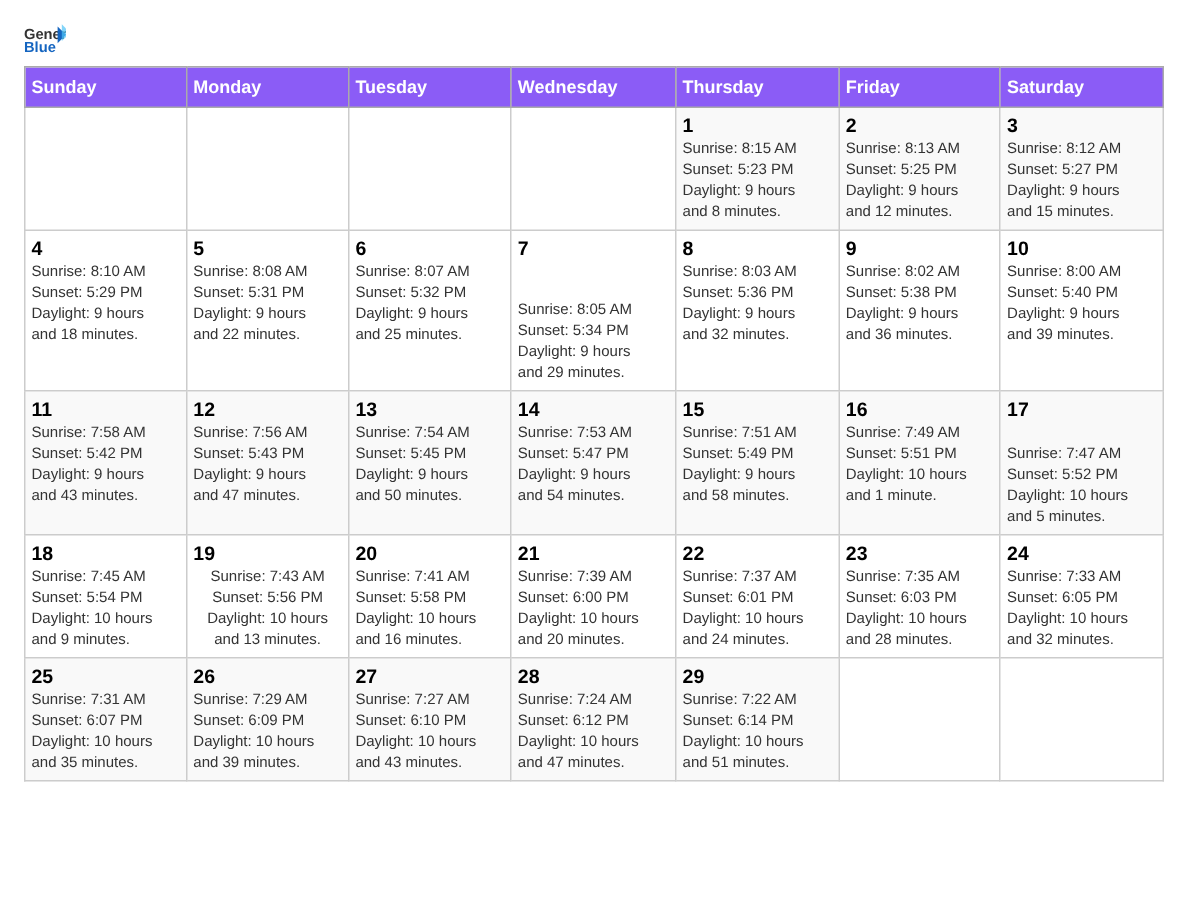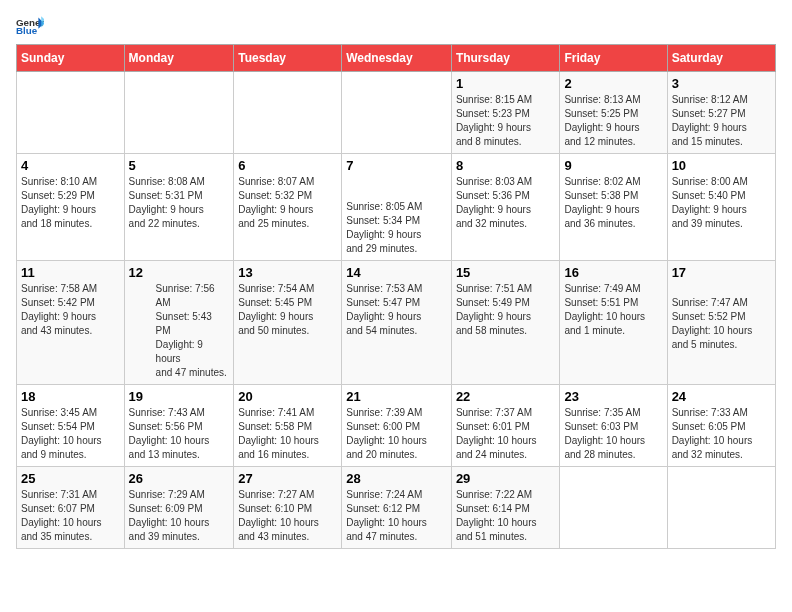--- a/index.html
+++ b/index.html
@@ -36,21 +36,21 @@
     .subtitle {
       font-size: 16px;
       color: #333;
     }
     table {
       width: 100%;
       border-collapse: collapse;
       font-size: 11px;
     }
     thead tr th {
-      background-color: #ef4444;
+      background-color: #8b5cf6;
       color: #fff;
       text-align: left;
       padding: 6px 4px;
       font-size: 12px;
       font-weight: bold;
       border: 1px solid #aaa;
     }
     tbody tr td {
       vertical-align: top;
       border: 1px solid #ccc;
@@ -193,21 +193,21 @@
       <tr>
         <td>
           <span class="day-number">11</span>
           <div class="cell-info" style="white-space: pre-line;">Sunrise: 7:58 AM
 Sunset: 5:42 PM
 Daylight: 9 hours
 and 43 minutes.</div>
         </td>
         <td>
           <span class="day-number">12</span>
-          <div class="cell-info" style="white-space: pre-line; margin-left: 27px;">Sunrise: 7:56 AM
+          <div class="cell-info" style="white-space: pre-line;">Sunrise: 7:56 AM
 Sunset: 5:43 PM
 Daylight: 9 hours
 and 47 minutes.</div>
         </td>
         <td>
           <span class="day-number">13</span>
           <div class="cell-info" style="white-space: pre-line;">Sunrise: 7:54 AM
 Sunset: 5:45 PM
 Daylight: 9 hours
 and 50 minutes.</div>
@@ -237,28 +237,28 @@
           <span class="day-number">17</span>
           <div class="cell-info" style="white-space: pre-line; margin-top: 16px;">Sunrise: 7:47 AM
 Sunset: 5:52 PM
 Daylight: 10 hours
 and 5 minutes.</div>
         </td>
       </tr>
       <tr>
         <td>
           <span class="day-number">18</span>
-          <div class="cell-info" style="white-space: pre-line;">Sunrise: 3:45 AM
+          <div class="cell-info" style="white-space: pre-line;">Sunrise: 7:45 AM
 Sunset: 5:54 PM
 Daylight: 10 hours
 and 9 minutes.</div>
         </td>
         <td>
           <span class="day-number">19</span>
-          <div class="cell-info" style="white-space: pre-line;">Sunrise: 7:43 AM
+          <div class="cell-info" style="white-space: pre-line; text-align: center;">Sunrise: 7:43 AM
 Sunset: 5:56 PM
 Daylight: 10 hours
 and 13 minutes.</div>
         </td>
         <td>
           <span class="day-number">20</span>
           <div class="cell-info" style="white-space: pre-line;">Sunrise: 7:41 AM
 Sunset: 5:58 PM
 Daylight: 10 hours
 and 16 minutes.</div>

